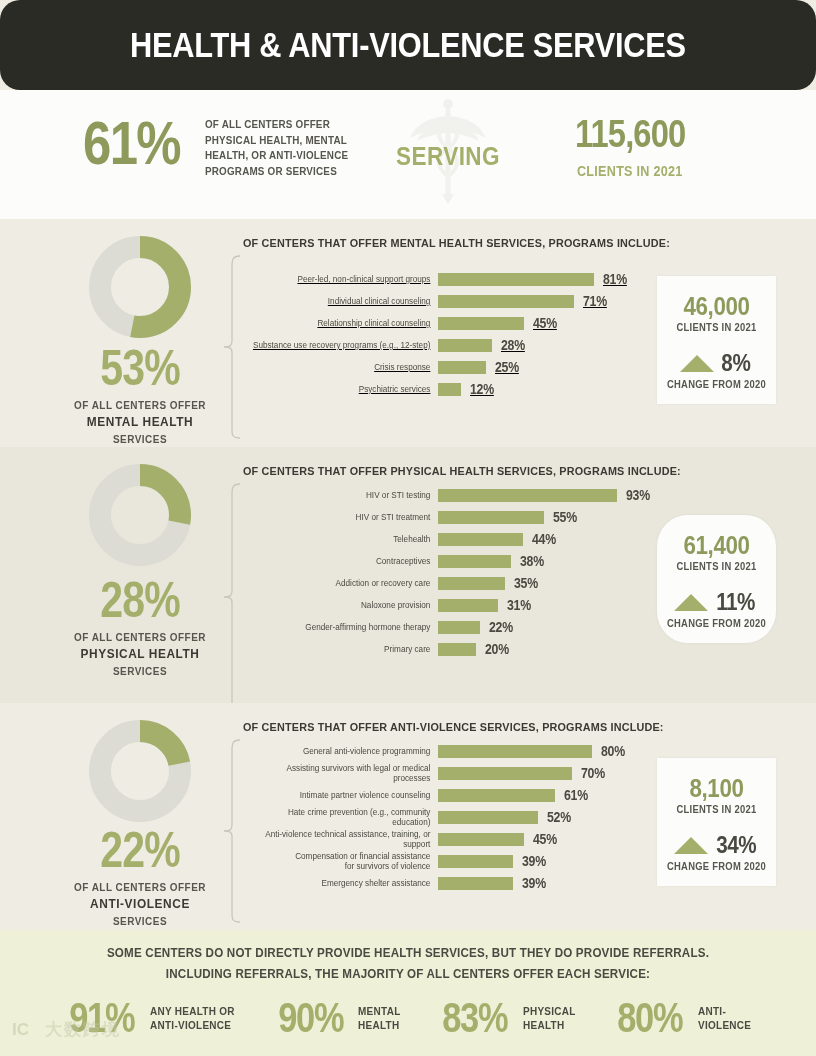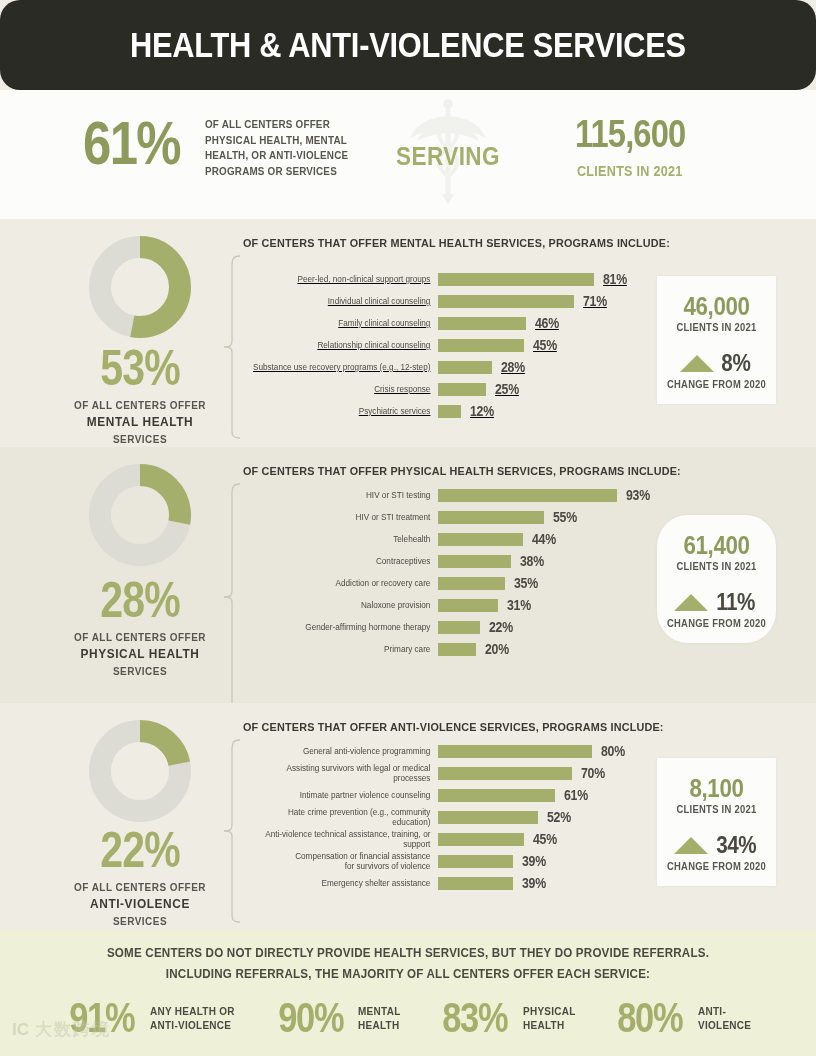--- a/index.html
+++ b/index.html
@@ -180,21 +180,21 @@
     transform:scaleX(0.82);letter-spacing:-1.5px;line-height:42px;
   }
   .fstat .t{
     font-size:10.5px;font-weight:bold;color:#4A4A42;
     line-height:14px;letter-spacing:0.3px;transform:scaleX(0.95);
     transform-origin:left center;
   }
 
   .watermark{
     position:absolute;left:12px;top:1018px;
-    display:flex;align-items:center;gap:6px;
+    display:flex;align-items:center;gap:16px;
     opacity:.45;
     justify-content:space-between;
   }
   .watermark .wmark-logo{
     font-size:17px;color:#B9BE9A;font-weight:bold;
   }
   .watermark .wmark-text{
     font-size:17px;color:#C4C8A8;font-weight:bold;letter-spacing:2px;font-family:Liberation Serif, serif;
   }
 </style>
@@ -266,25 +266,20 @@
             <div class="lbl">Peer-led, non-clinical support groups</div>
             <div class="bar" style="width:155.5px;background:#A4AF6B;"></div>
             <div class="val">81%</div>
           </div>
           <div class="barrow">
             <div class="lbl">Individual clinical counseling</div>
             <div class="bar" style="width:136.3px;background:#A4AF6B;"></div>
             <div class="val">71%</div>
           </div>
           <div class="barrow">
-            <div class="lbl">Family clinical counseling</div>
-            <div class="bar" style="width:88.3px;background:#A4AF6B;"></div>
-            <div class="val">46%</div>
-          </div>
-          <div class="barrow">
             <div class="lbl">Relationship clinical counseling</div>
             <div class="bar" style="width:86.4px;background:#A4AF6B;"></div>
             <div class="val">45%</div>
           </div>
           <div class="barrow">
             <div class="lbl">Substance use recovery programs (e.g., 12-step)</div>
             <div class="bar" style="width:53.8px;background:#A4AF6B;"></div>
             <div class="val">28%</div>
           </div>
           <div class="barrow">

